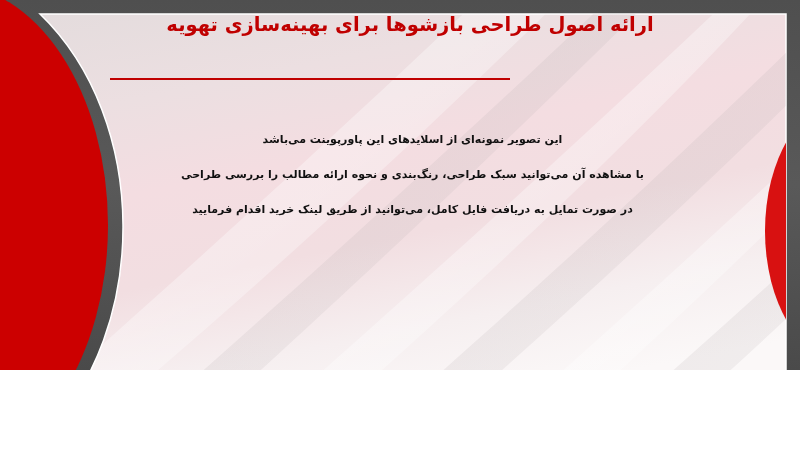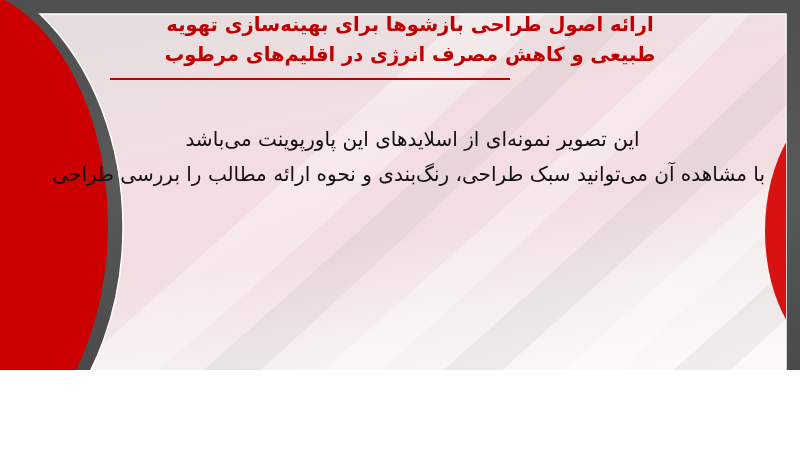--- a/index.html
+++ b/index.html
@@ -88,24 +88,24 @@
   .body-block {
     position: absolute;
     left: 60px;
     top: 122px;
     width: 705px;
     direction: rtl;
     text-align: center;
   }
   .body-line {
     color: #101010;
-    font-size: 20px;
+    font-size: 11px;
     line-height: 35px;
     white-space: nowrap;
-    font-weight: 400;
+    font-weight: 700;
   }
 </style>
 </head>
 <body>
 
 <div id="slide">
 
   <div class="frame-band"></div>
 
   <div class="red-left"></div>
@@ -156,24 +156,24 @@
           <ellipse cx="845" cy="231" rx="80" ry="131" fill="#d81111"></ellipse>
         </g>
       </g>
     </svg>
   </div>
 
   <div class="text-layer">
 
     <div class="title-block">
       <div class="title-line">ارائه اصول طراحی بازشوها برای بهینه‌سازی تهویه</div>
-      <div class="title-line">طبیعی و کاهش مصرف انرژی در اقلیم‌های مرطوب</div>
     </div>
     <div class="title-rule"></div>
 
     <div class="body-block">
       <div class="body-line">این تصویر نمونه‌ای از اسلایدهای این پاورپوینت می‌باشد</div>
       <div class="body-line">با مشاهده آن می‌توانید سبک طراحی، رنگ‌بندی و نحوه ارائه مطالب را بررسی طراحی</div>
+      <div class="body-line">در صورت تمایل به دریافت فایل کامل، می‌توانید از طریق لینک خرید اقدام فرمایید</div>
     </div>
 
   </div>
 
 </div>
 
 </body></html>

